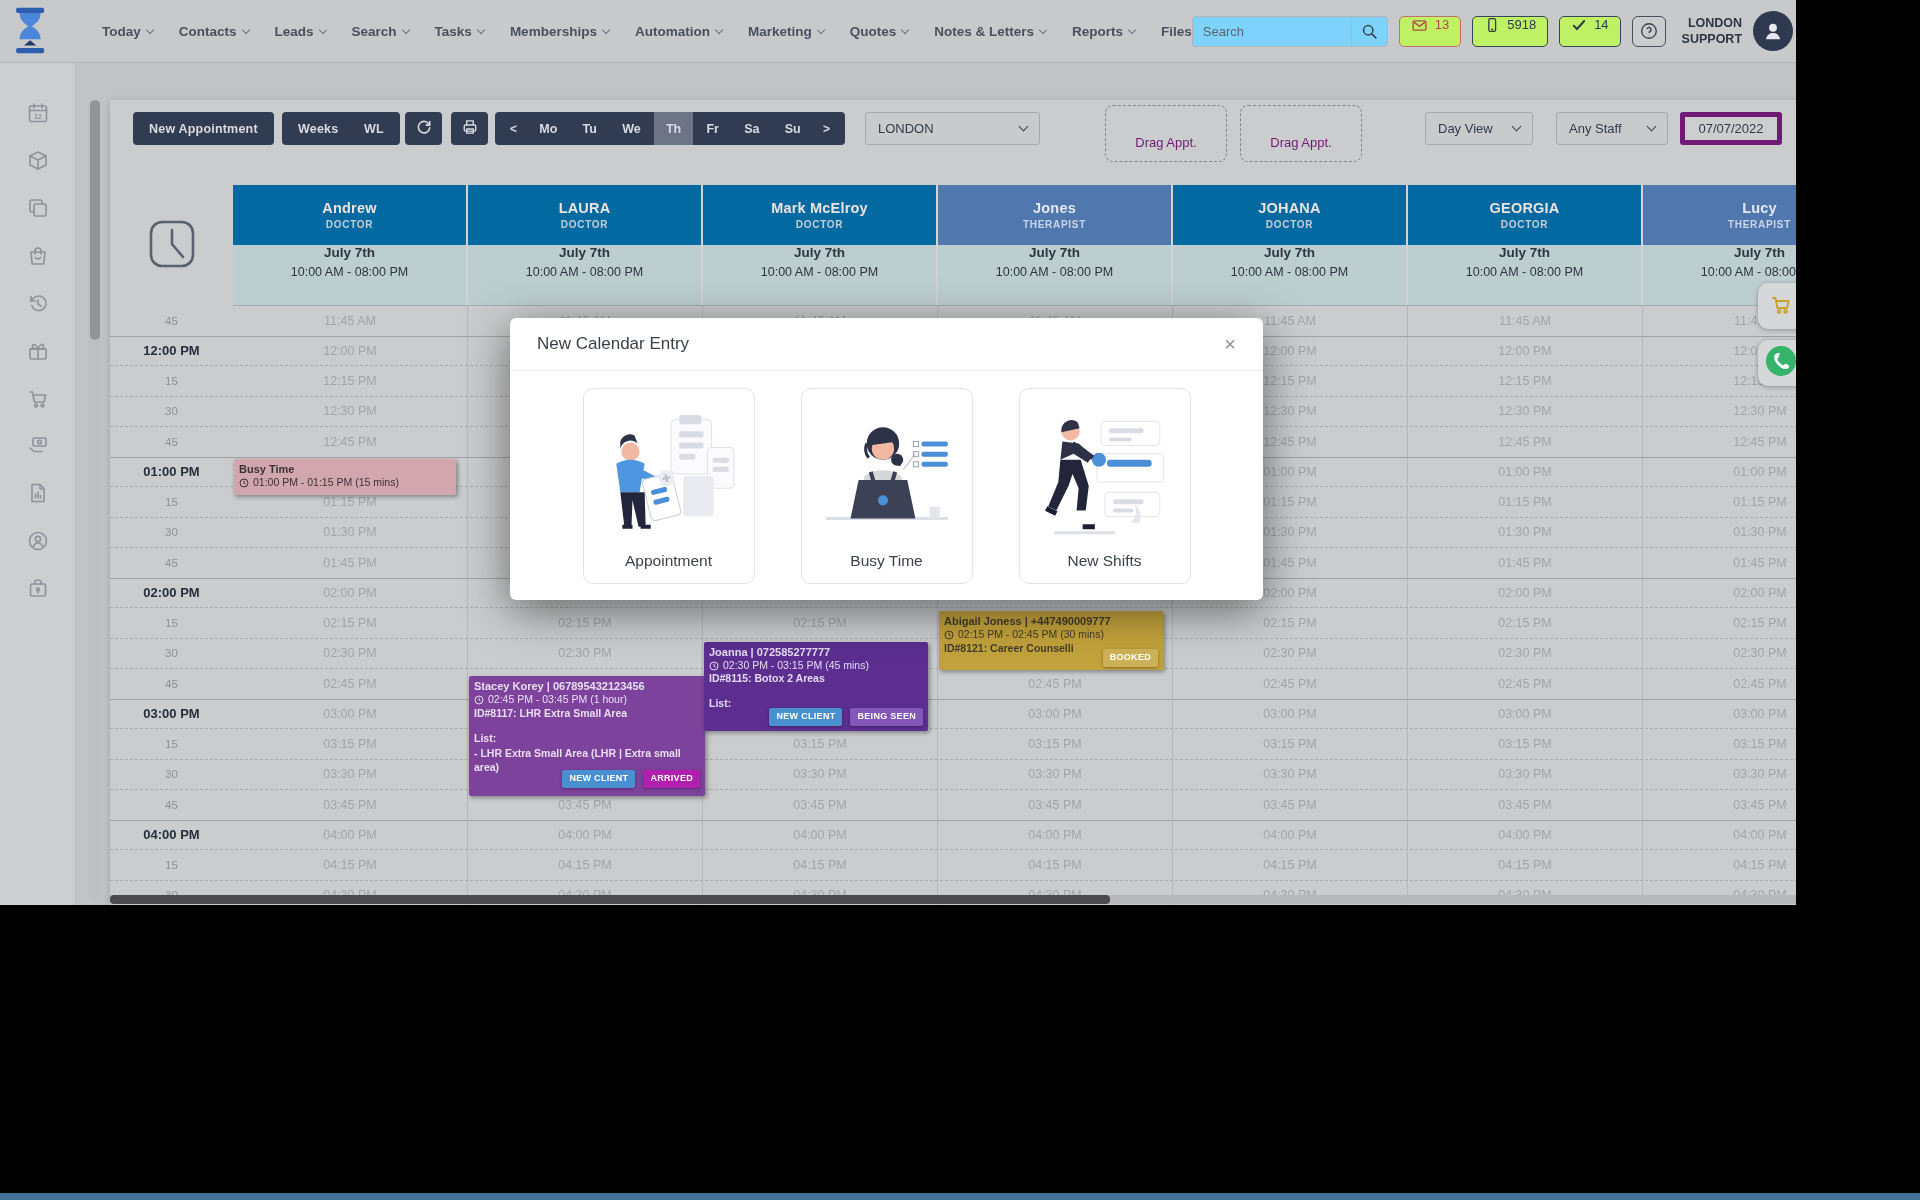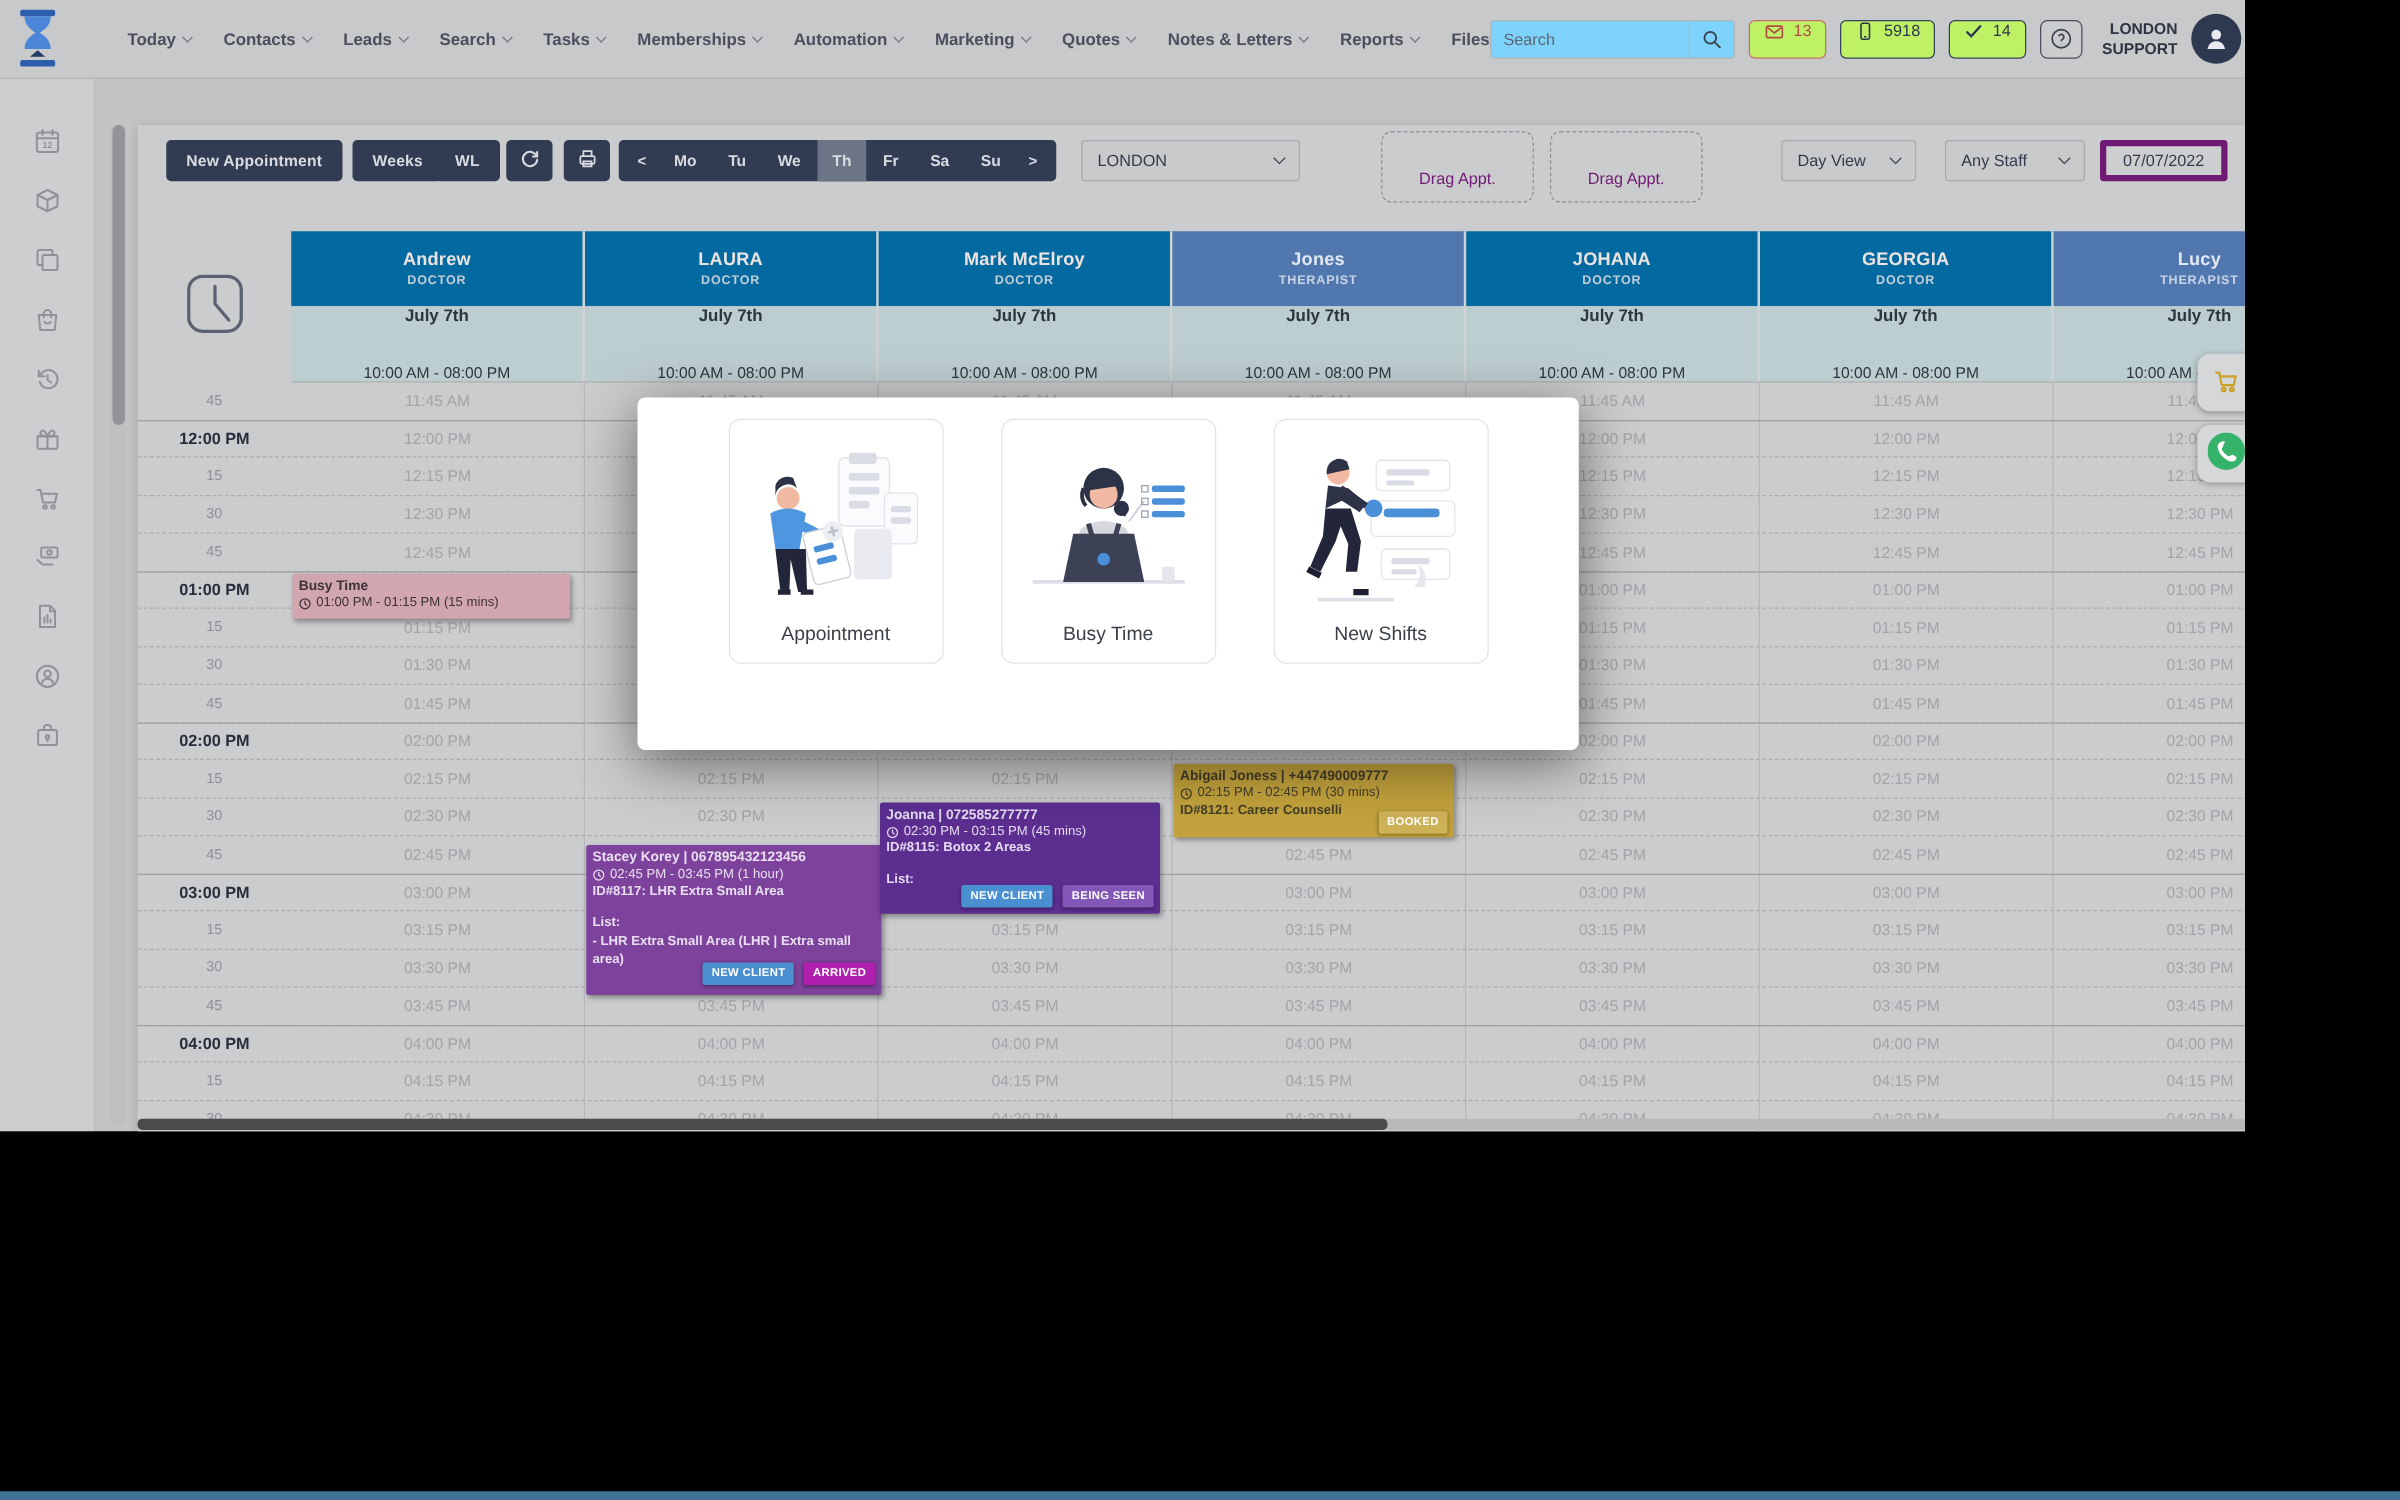--- a/index.html
+++ b/index.html
@@ -44,21 +44,21 @@
 .datebox{background:#cdced0;border:5px solid #701a75;border-radius:3px;height:33px;display:flex;align-items:center;justify-content:center;font-size:13px;color:#333a4b;width:102px;cursor:pointer}
 
 .timecol-head{position:absolute;left:0;top:85px;width:123px;height:121px;display:flex;align-items:center;justify-content:center;color:#5a6170}
 .ghead{position:absolute;top:85px;left:123px;height:60px;display:flex}
 .gcell-h{width:235px;flex:none;display:flex;flex-direction:column;align-items:center;justify-content:center;color:#ece2e0;border-right:2px solid #d2d3d5;cursor:pointer}
 .gcell-h.doctor{background:#0369a1}
 .gcell-h.therapist{background:#5077ae;color:#e2e8f2}
 .hname{font-size:14.5px;font-weight:700;letter-spacing:.2px}
 .hrole{font-size:10px;opacity:.82;letter-spacing:.7px;margin-top:3px;font-weight:700}
 .gdates{position:absolute;top:145px;left:123px;height:61px;display:flex;border-bottom:1px solid #a9abad}
-.gcell-d{width:235px;flex:none;background:#bdced1;border-right:2px solid #d2d3d5;display:flex;flex-direction:column;align-items:center;justify-content:space-between;color:#2c3540;gap:5px}
+.gcell-d{width:235px;flex:none;background:#bdced1;border-right:2px solid #d2d3d5;display:flex;flex-direction:column;align-items:center;justify-content:flex-start;color:#2c3540;gap:5px}
 .ddate{font-size:13.5px;font-weight:700}
 .dhours{font-size:12.5px;font-weight:500}
 .rows{position:absolute;top:206px;left:0;width:1768px}
 .trow{display:flex;height:30.5px;border-bottom:1px dashed #a9abad}
 .trow.major{border-top:1px solid #9fa1a3;margin-top:-1px}
 .tlabel{width:123px;flex:none;display:flex;align-items:center;justify-content:center;font-size:11.5px;color:#8e9196}
 .trow.major .tlabel{font-size:13px;font-weight:700;color:#262e3c}
 .tcell{width:235px;flex:none;border-right:1px solid #b6b7b9;display:flex;align-items:center;justify-content:center;font-size:12.5px;color:#a2a4a7;cursor:pointer}
 
 .appt{position:absolute;border-radius:2px;padding:3px 6px 2px 5px;font-size:10.5px;line-height:1.3;box-shadow:1.5px 2px 4px rgba(0,0,0,.35);overflow:hidden;cursor:pointer;z-index:4}
@@ -954,20 +954,24 @@
           <circle cx="10" cy="10" r="10" fill="#35b36b"></circle>
           <path d="M7 5c-.6.3-1.6 1-1.6 2.4 0 2.6 2.2 5.6 5 7.2 1.9 1 3.4 1 4.2.4.7-.5 1-1.3.8-1.9l-1.8-1.2c-.5-.2-.9 0-1.3.4-.4.5-.9.5-1.5.2a8 8 0 0 1-3-3c-.3-.6-.2-1.1.2-1.5.4-.4.7-.8.4-1.3L9.4 5c-.5-.5-1.6-.3-2.4 0z" fill="#fff"></path>
         </svg></span>
   </div>
 
   <div class="hscroll">
       <div class="thumb"></div>
     </div>
 
   <div class="modal">
+    <div class="modal-h">
+      <span class="modal-title">New Calendar Entry</span>
+      <button class="modal-x">×</button>
+    </div>
     <div class="modal-b" id="modal-cards">
         <div class="mcard">
           <span class="mill"><svg viewBox="0 0 140 128">
               <g stroke="#dfe2e9" fill="#fbfbfd">
                 <rect x="72" y="6" width="40" height="54" rx="5"></rect>
                 <rect x="108" y="34" width="26" height="40" rx="4"></rect>
               </g>
               <rect x="80" y="2" width="22" height="9" rx="3" fill="#d9dce5"></rect>
               <g fill="#d9dce5">
                 <rect x="80" y="18" width="24" height="6" rx="2"></rect>

